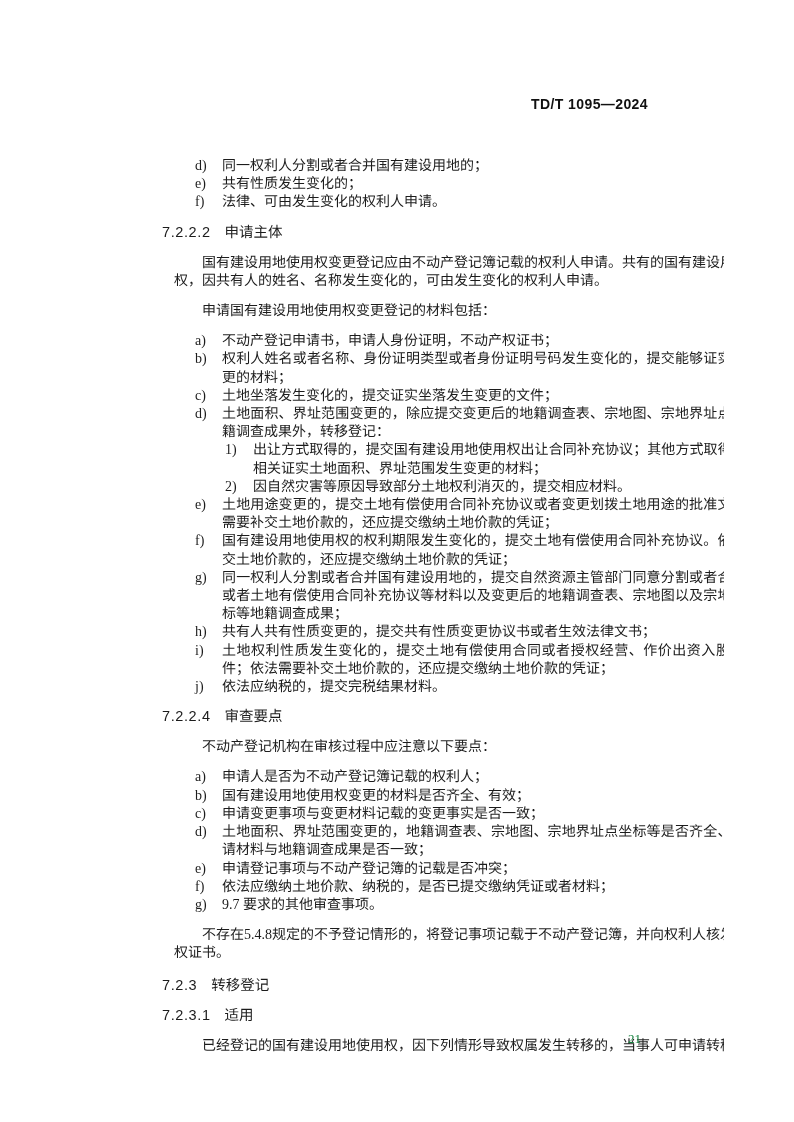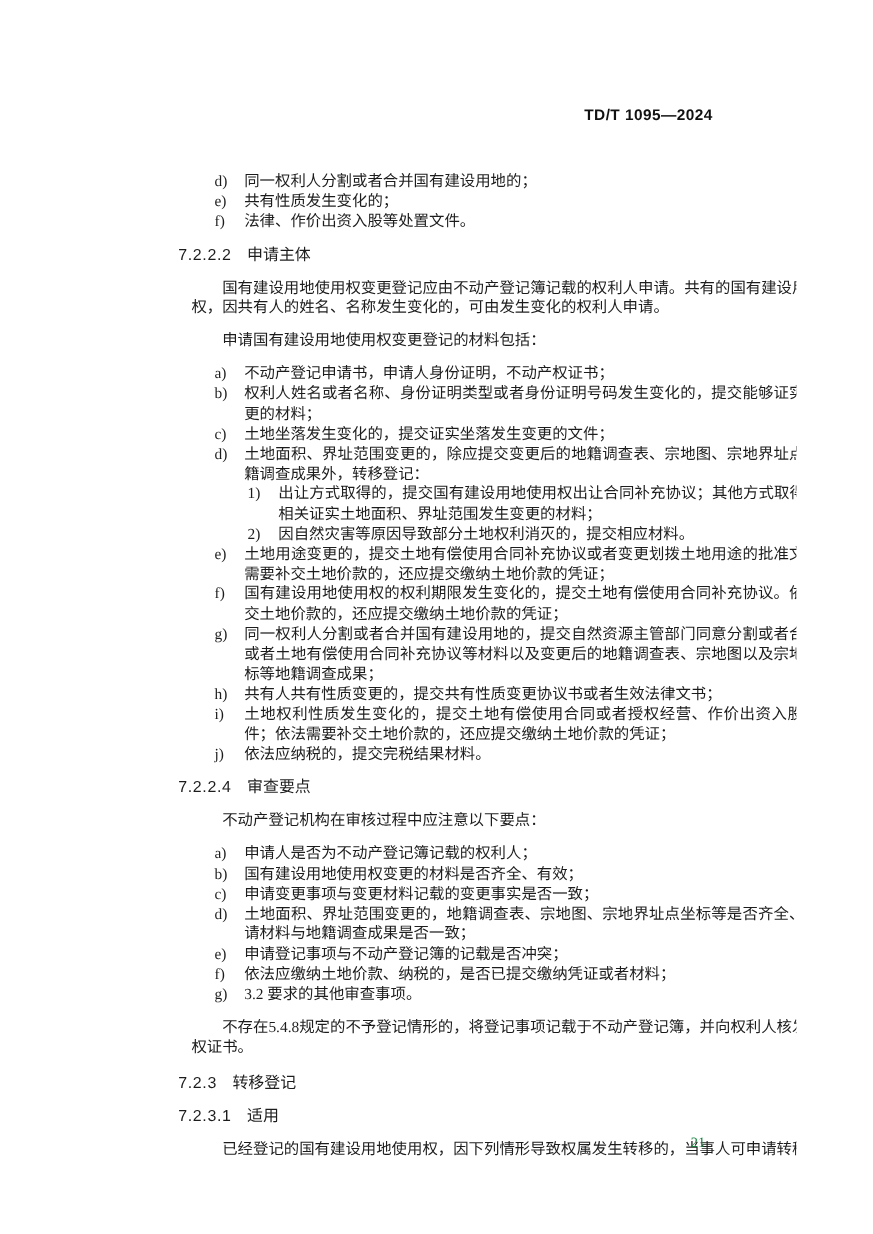--- a/index.html
+++ b/index.html
@@ -68,21 +68,21 @@
     <div class="li">
       <span class="li-label">d)</span>
       <span class="li-text">同一权利人分割或者合并国有建设用地的；</span>
     </div>
     <div class="li">
       <span class="li-label">e)</span>
       <span class="li-text">共有性质发生变化的；</span>
     </div>
     <div class="li">
       <span class="li-label">f)</span>
-      <span class="li-text">法律、作价出资入股等处置文件。</span>
+      <span class="li-text">法律、可由发生变化的权利人申请。</span>
     </div>
 
     <div class="heading">
       <span class="h-num">7.2.2.2</span><span class="h-title">申请主体</span>
     </div>
     <p class="para">国有建设用地使用权变更登记应由不动产登记簿记载的权利人申请。共有的国有建设用地使用权，因共有人的姓名、名称发生变化的，可由发生变化的权利人申请。</p>
 
     <p class="para">申请国有建设用地使用权变更登记的材料包括：</p>
 
     <div class="li">
@@ -158,21 +158,21 @@
     <div class="li">
       <span class="li-label">e)</span>
       <span class="li-text">申请登记事项与不动产登记簿的记载是否冲突；</span>
     </div>
     <div class="li">
       <span class="li-label">f)</span>
       <span class="li-text">依法应缴纳土地价款、纳税的，是否已提交缴纳凭证或者材料；</span>
     </div>
     <div class="li">
       <span class="li-label">g)</span>
-      <span class="li-text">3.2 要求的其他审查事项。</span>
+      <span class="li-text">9.7 要求的其他审查事项。</span>
     </div>
 
     <p class="para">不存在5.4.8规定的不予登记情形的，将登记事项记载于不动产登记簿，并向权利人核发不动产权证书。</p>
 
     <div class="heading">
       <span class="h-num">7.2.3</span><span class="h-title">转移登记</span>
     </div>
 
     <div class="heading">
       <span class="h-num">7.2.3.1</span><span class="h-title">适用</span>

